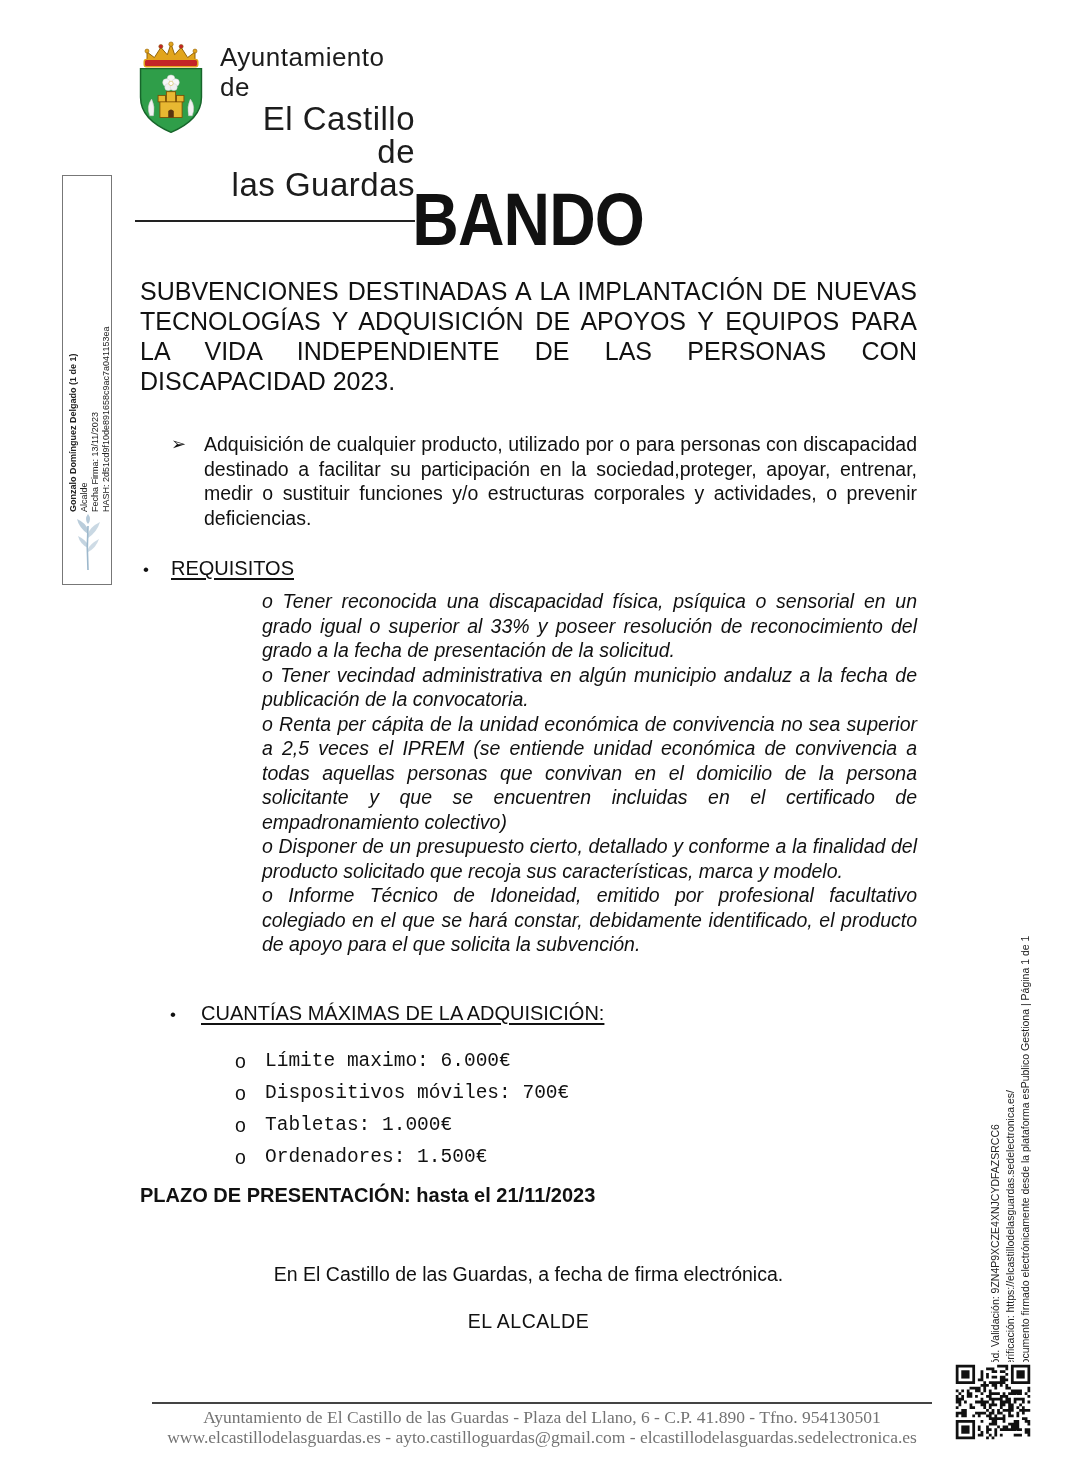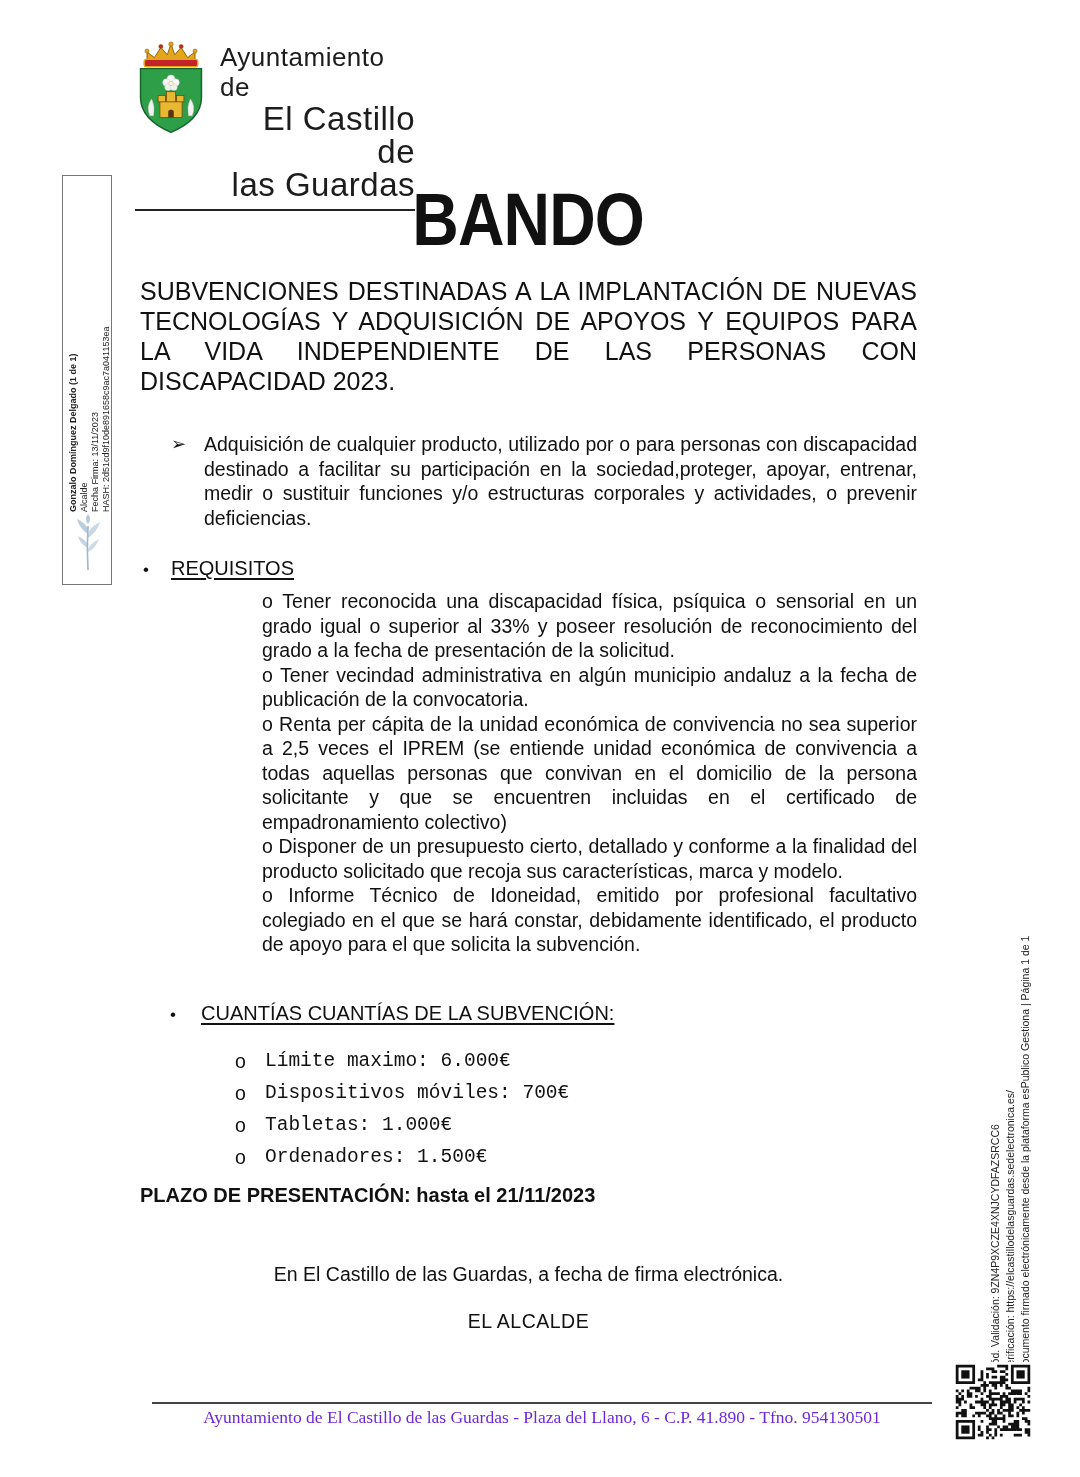--- a/index.html
+++ b/index.html
@@ -13,21 +13,21 @@
     overflow:hidden;
     margin:0 auto;
   }
 
   
   .logo {
     position:absolute; left:135px; top:40px;
     width:280px;
     display:flex; align-items:flex-start;
     border-bottom:2px solid #222;
-    padding-bottom:8px;
+    padding-bottom:19px;
   }
   .crest { width:72px; height:96px; flex:0 0 auto; }
   .logo-text { margin-left:13px; padding-top:2px; color:#1c1c1c; }
   .org-line1 { font-size:26px; line-height:30px; letter-spacing:0.5px; }
   .org-line2, .org-line3 { font-size:33px; line-height:33px; letter-spacing:0.5px;text-align:right; }
 
   
   .content {
     position:absolute; left:140px; top:188px; width:777px;
   }
@@ -51,21 +51,21 @@
   .intro-text { flex:1; font-size:19.5px; line-height:24.5px; text-align:justify; }
 
   .section-head { display:flex; align-items:baseline; }
   .req-head { margin-top:26px; }
   .bullet-marker { font-size:17px; line-height:25px; }
   .req-head .bullet-marker { width:31px; padding-left:3px; }
   .section-label {
     font-size:20px; line-height:25px;
     text-decoration:underline; text-underline-offset:3px;
   }
-  .req-list { margin-top:7px; margin-left:122px; width:655px; }
+  .req-list { margin-top:7px; margin-left:122px; width:655px;font-style:italic; }
   .req-item {
     font-size:19.5px; line-height:24.5px; text-align:justify;
   }
   .o-marker { display:inline; }
 
   .cuant-head { margin-top:44px; }
   .cuant-head .bullet-marker { width:30px; padding-left:30px; width:61px; }
   .cuant-head .section-label { padding-right:8px; }
 
   .cuant-list { margin-top:22px; }
@@ -78,21 +78,21 @@
   .closing { margin-top:55px; text-align:center; font-size:19.5px; }
   .signer { margin-top:24px; text-align:center; font-size:19.5px; letter-spacing:0.5px; }
 
   
   .footer {
     position:absolute; left:152px; top:1402px; width:780px;
     border-top:2px solid #444;
     padding-top:3px;
     text-align:center;
     font-family:"Liberation Serif", serif;
-    font-size:17.5px; line-height:20px; color:#6d28d9;
+    font-size:17.5px; line-height:20px; color:#737373;
   }
 
   
   .sig-box {
     position:absolute; left:62px; top:175px;
     width:50px; height:410px;
     border:1.5px solid #777;
     background:#fff;
   }
   .sig-rotated {
@@ -183,21 +183,21 @@
     <div class="req-list">
       <p class="req-item"><span class="o-marker">o</span> <span>Tener reconocida una discapacidad física, psíquica o sensorial en un grado igual o superior al 33% y poseer resolución de reconocimiento del grado a la fecha de presentación de la solicitud.</span></p>
       <p class="req-item"><span class="o-marker">o</span> <span>Tener vecindad administrativa en algún municipio andaluz a la fecha de publicación de la convocatoria.</span></p>
       <p class="req-item"><span class="o-marker">o</span> <span>Renta per cápita de la unidad económica de convivencia no sea superior a 2,5 veces el IPREM (se entiende unidad económica de convivencia a todas aquellas personas que convivan en el domicilio de la persona solicitante y que se encuentren incluidas en el certificado de empadronamiento colectivo)</span></p>
       <p class="req-item"><span class="o-marker">o</span> <span>Disponer de un presupuesto cierto, detallado y conforme a la finalidad del producto solicitado que recoja sus características, marca y modelo.</span></p>
       <p class="req-item"><span class="o-marker">o</span> <span>Informe Técnico de Idoneidad, emitido por profesional facultativo colegiado en el que se hará constar, debidamente identificado, el producto de apoyo para el que solicita la subvención.</span></p>
     </div>
 
     <div class="section-head cuant-head">
       <div class="bullet-marker">•</div>
-      <div class="section-label">CUANTÍAS CUANTÍAS DE LA SUBVENCIÓN:</div>
+      <div class="section-label">CUANTÍAS MÁXIMAS DE LA ADQUISICIÓN:</div>
     </div>
 
     <div class="cuant-list">
       <div class="cuant-row">
         <div class="o-col">o</div>
         <div class="cuant-text">Límite maximo: 6.000€</div>
       </div>
       <div class="cuant-row">
         <div class="o-col">o</div>
         <div class="cuant-text">Dispositivos móviles: 700€</div>
@@ -215,20 +215,21 @@
     <p class="plazo"><span>PLAZO DE PRESENTACIÓN</span><span>: hasta el 21/11/2023</span></p>
 
 
     <p class="closing">En El Castillo de las Guardas, a fecha de firma electrónica.</p>
 
     <p class="signer">EL ALCALDE</p>
   </div>
 
   <div class="footer">
     <div>Ayuntamiento de El Castillo de las Guardas - Plaza del Llano, 6 - C.P. 41.890 - Tfno. 954130501</div>
+    <div>www.elcastillodelasguardas.es - ayto.castilloguardas@gmail.com - elcastillodelasguardas.sedelectronica.es</div>
   </div>
 
   <div class="sig-box"></div>
   <div class="sig-rotated">
     <div class="sig-name">Gonzalo Domínguez Delgado (1 de 1)</div>
     <div>Alcalde</div>
     <div>Fecha Firma: 13/11/2023</div>
     <div>HASH: 2d51cd9f10de891658c9ac7a041153ea</div>
   </div>
   <svg class="plant" viewBox="0 0 34 58">

